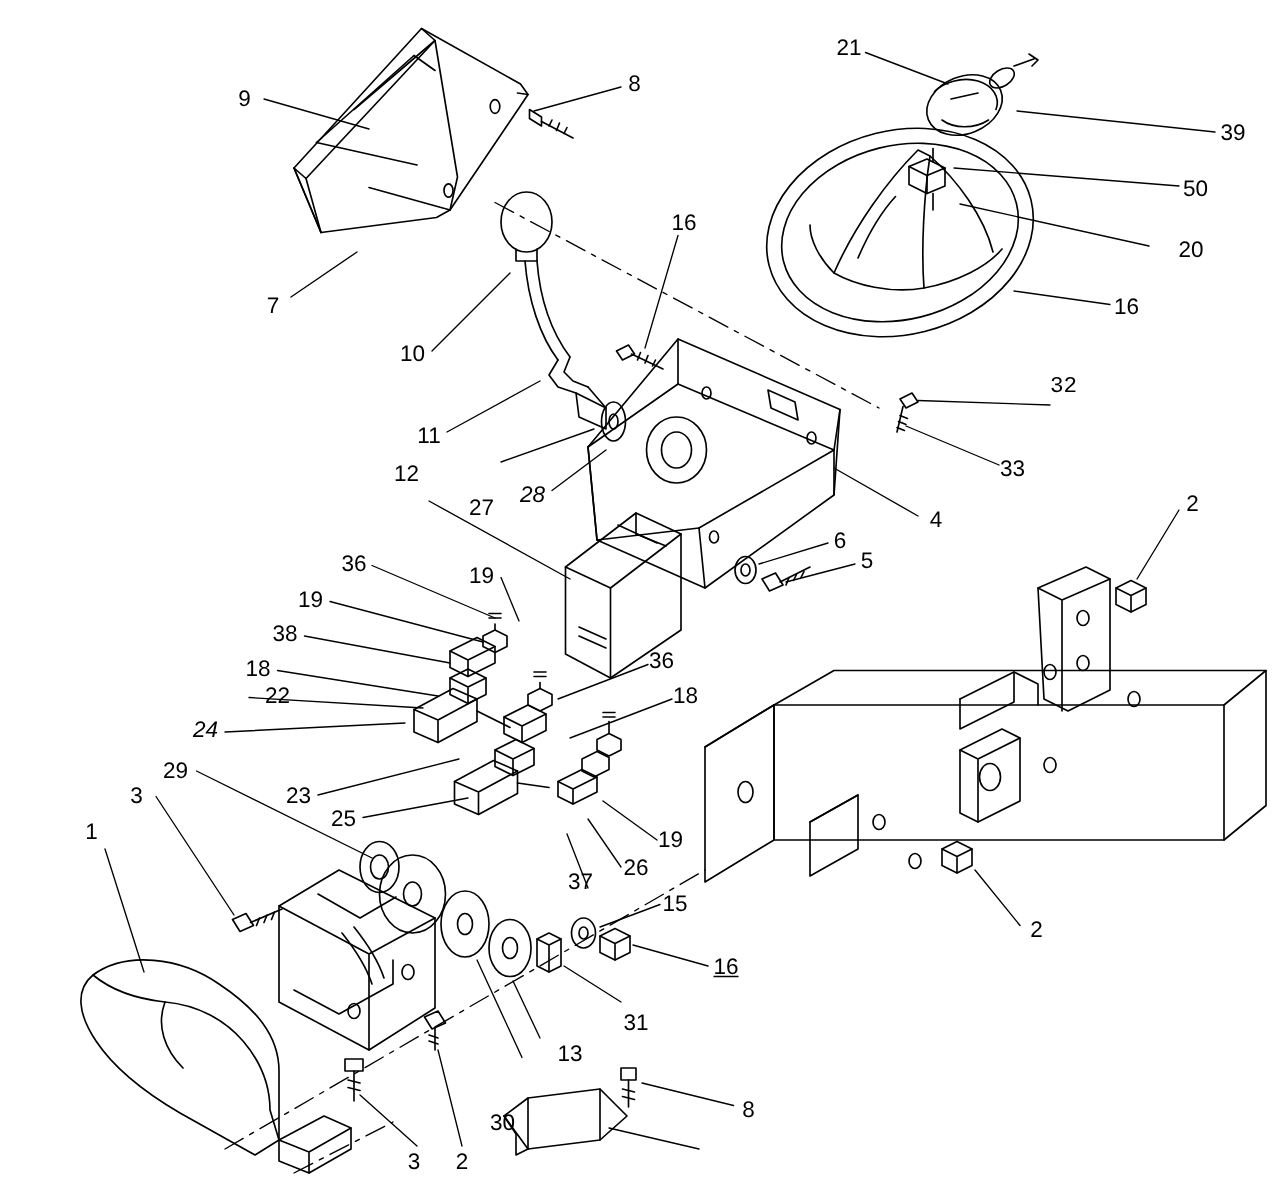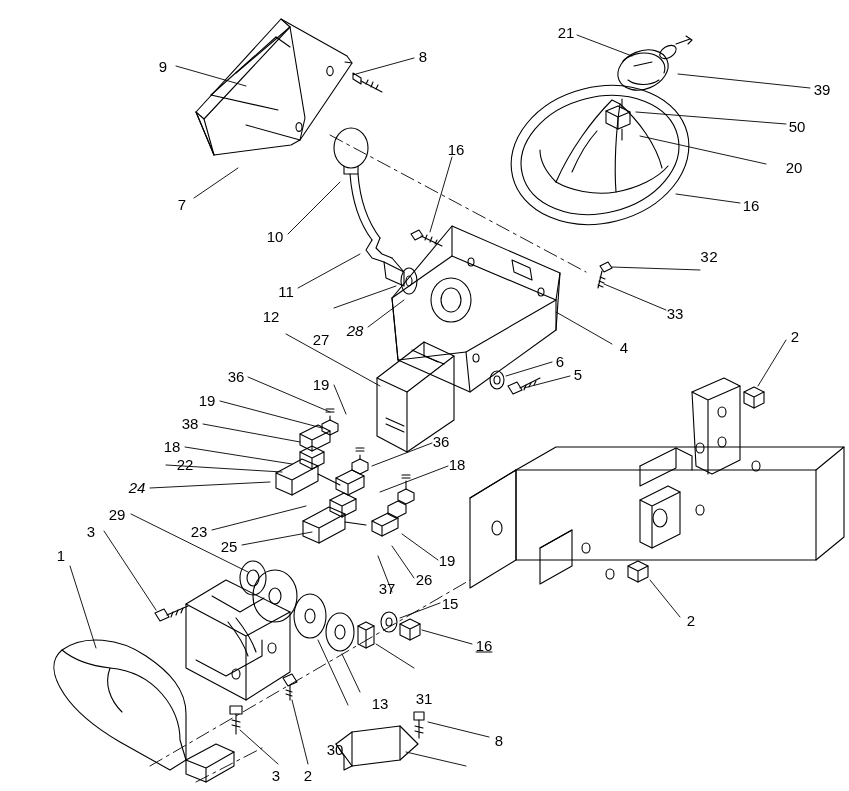--- a/index.html
+++ b/index.html
@@ -389,21 +389,21 @@
       <div class="callout" style="left: 117px; top: 514px;">29</div>
       <div class="callout" style="left: 229px; top: 546px;">25</div>
       <div class="callout" style="left: 447px; top: 560px;">19</div>
       <div class="callout" style="left: 424px; top: 579px;">26</div>
       <div class="callout" style="left: 91px; top: 531px;">3</div>
       <div class="callout" style="left: 61px; top: 555px;">1</div>
       <div class="callout" style="left: 387px; top: 588px;">37</div>
       <div class="callout" style="left: 450px; top: 603px;">15</div>
       <div class="callout" style="left: 691px; top: 620px;">2</div>
       <div class="callout" style="left: 484px; top: 645px; text-decoration: underline;">16</div>
-      <div class="callout" style="left: 424px; top: 698px;">31</div>
+      <div class="callout" style="left: 424px; top: 682px;">31</div>
       <div class="callout" style="left: 335px; top: 713px; margin-top: 36px;">30</div>
       <div class="callout" style="left: 364px; top: 703px; margin-left: 16px;">13</div>
       <div class="callout" style="left: 499px; top: 740px;">8</div>
       <div class="callout" style="left: 276px; top: 775px;">3</div>
       <div class="callout" style="left: 308px; top: 775px;">2</div>
       <div class="callout" style="left: 475px; top: 773px; margin-top: 41px;">41</div>
     </div>
 </div>
 
 </body></html>

